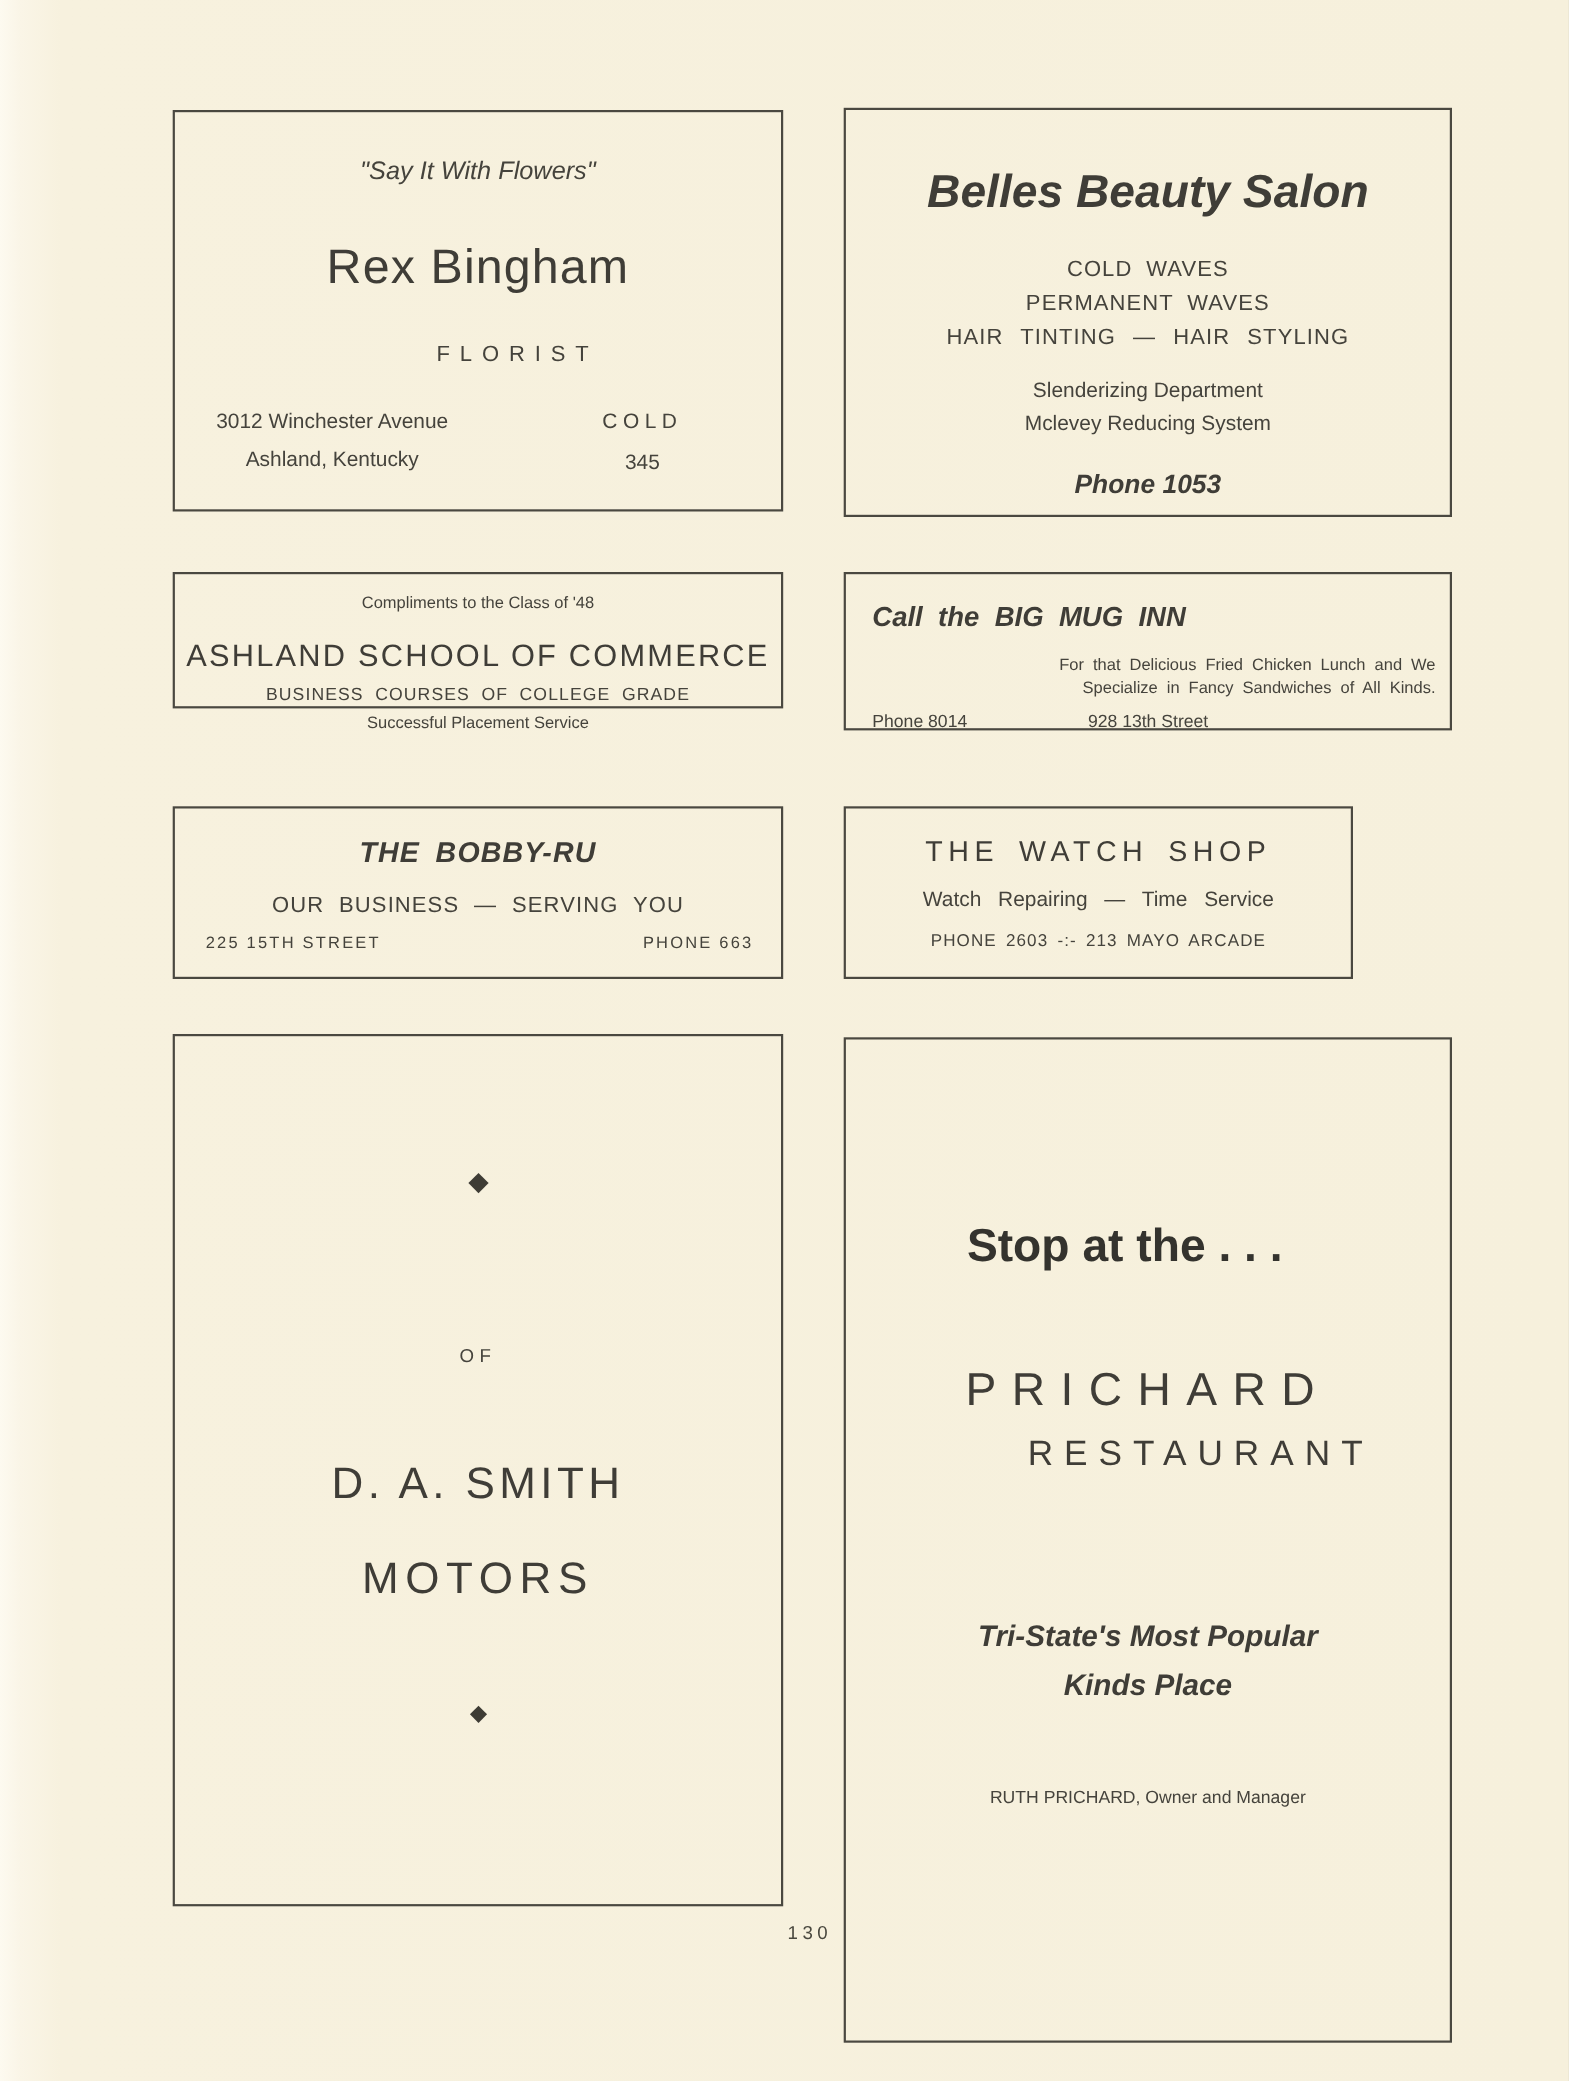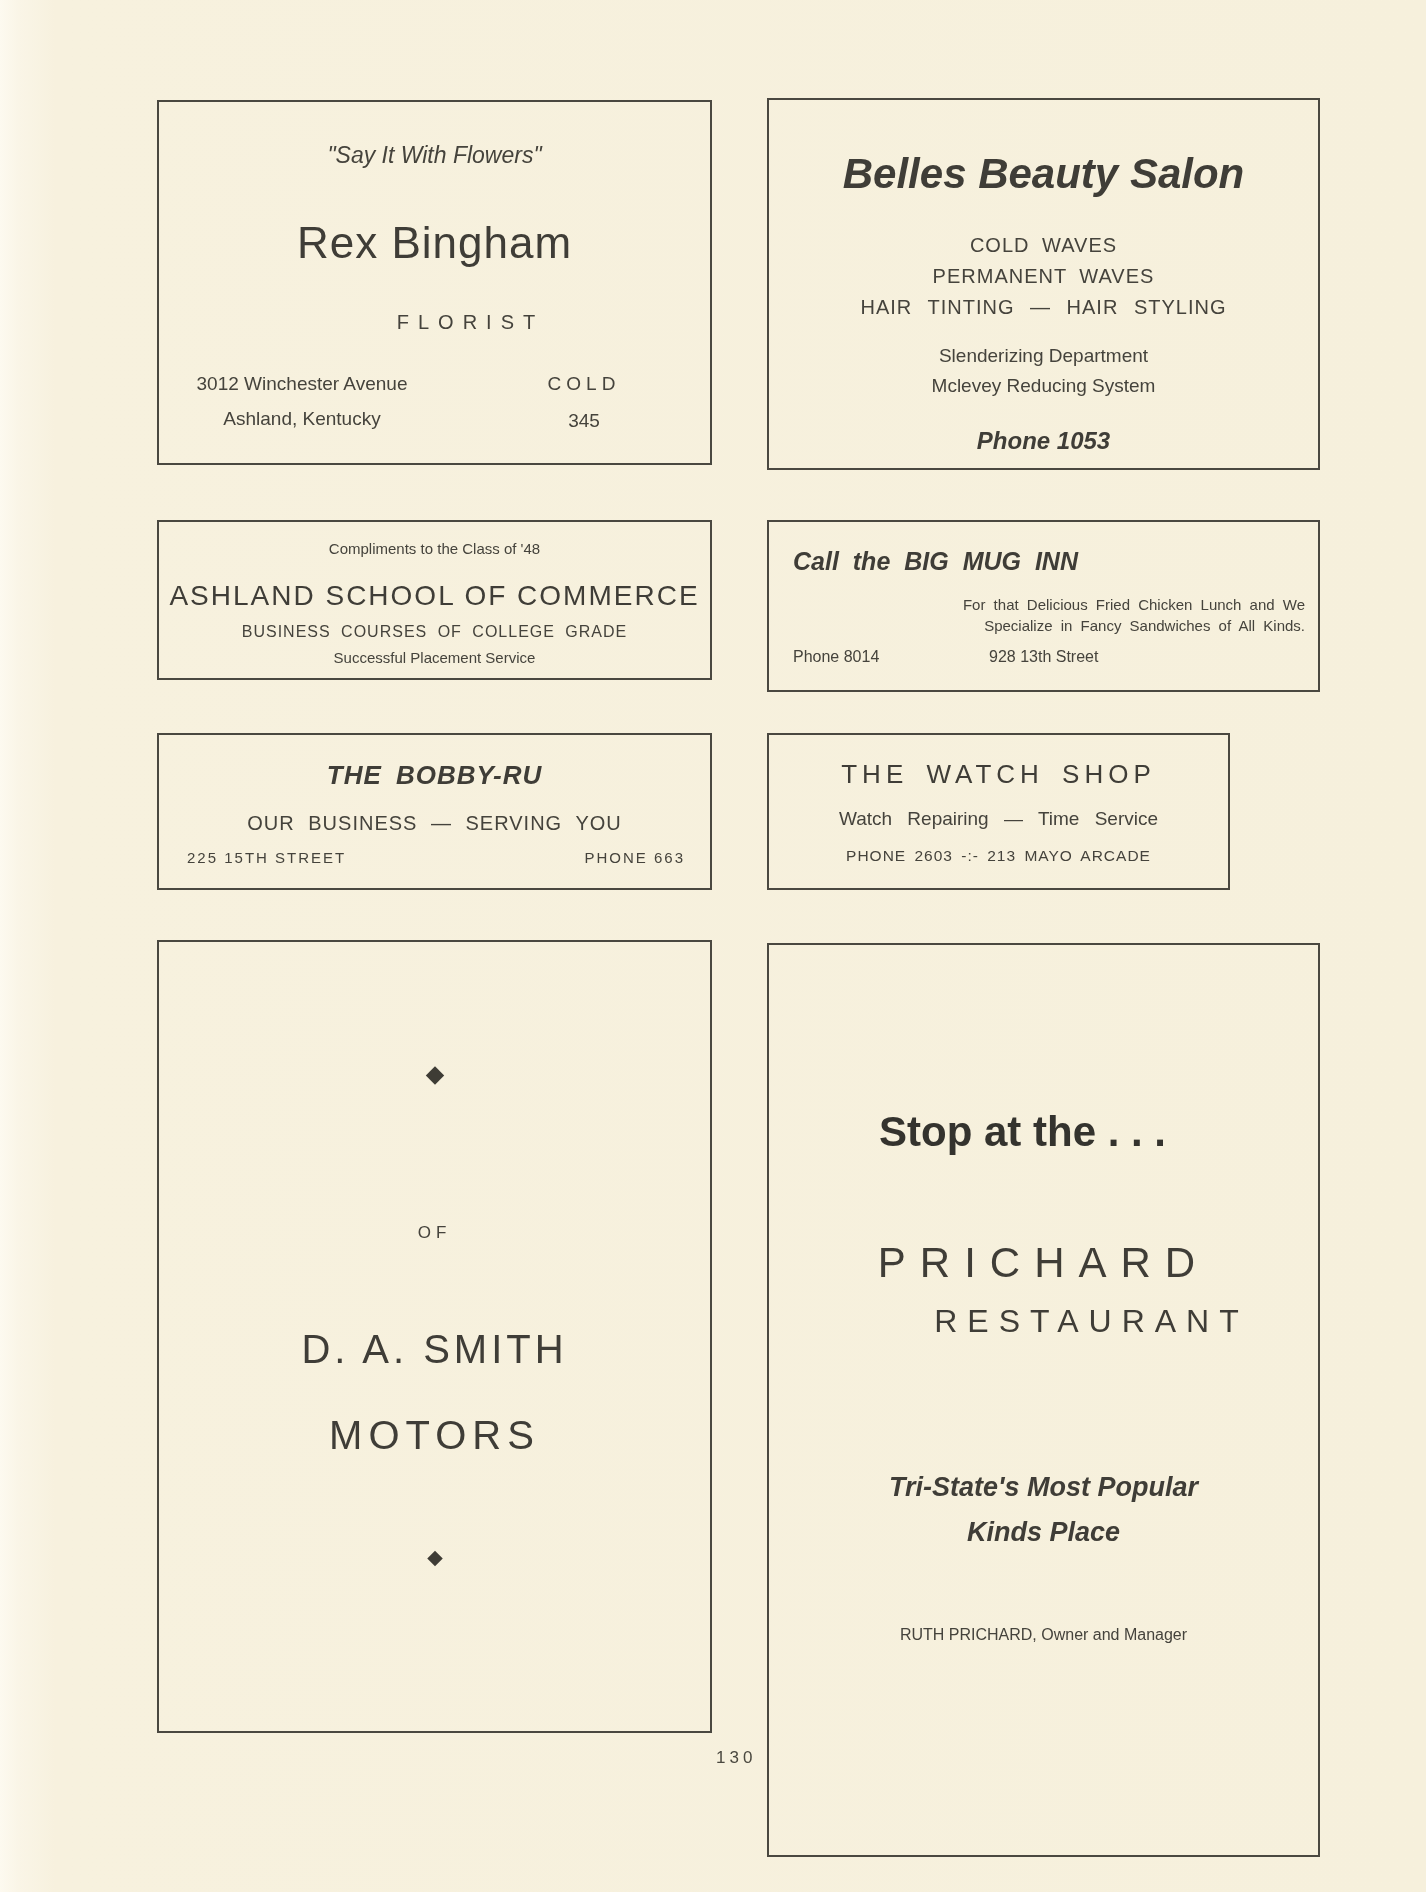--- a/index.html
+++ b/index.html
@@ -45,28 +45,28 @@
   <div class="ad" style="left:767px;top:98px;width:553px;height:372px">
     <div class="c it bd" style="top:50px;font-size:42px;color:#3f3d37;">Belles Beauty Salon</div>
     <div class="c" style="top:134px;font-size:20px;letter-spacing:1px;word-spacing:6px;">COLD WAVES</div>
     <div class="c" style="top:165px;font-size:20px;letter-spacing:1px;word-spacing:6px;">PERMANENT WAVES</div>
     <div class="c" style="top:196px;font-size:20px;letter-spacing:1px;word-spacing:9px;">HAIR TINTING — HAIR STYLING</div>
     <div class="c" style="top:245px;font-size:19px;">Slenderizing Department</div>
     <div class="c" style="top:275px;font-size:19px;">Mclevey Reducing System</div>
     <div class="c it bd" style="top:327px;font-size:24px;color:#3f3d37;">Phone 1053</div>
   </div>
 
-  <div class="ad" style="left:157px;top:520px;width:555px;height:160px">
+  <div class="ad" style="left:157px;top:520px;width:555px;height:124px">
     <div class="c" style="top:18px;font-size:15px;">Compliments to the Class of '48</div>
     <div class="c" style="top:58px;font-size:28px;letter-spacing:2px;color:#3f3d37;">ASHLAND SCHOOL OF COMMERCE</div>
     <div class="c" style="top:101px;font-size:16px;letter-spacing:1px;word-spacing:5px;">BUSINESS COURSES OF COLLEGE GRADE</div>
     <div class="c" style="top:127px;font-size:15px;">Successful Placement Service</div>
   </div>
 
-  <div class="ad" style="left:767px;top:520px;width:553px;height:172px">
+  <div class="ad" style="left:767px;top:520px;width:553px;height:144px">
     <div class="l it bd" style="left:24px;top:25px;font-size:25px;word-spacing:7px;color:#3f3d37;">Call the BIG MUG INN</div>
     <div class="r" style="right:13px;top:74px;font-size:15px;word-spacing:4px;">For that Delicious Fried Chicken Lunch and We</div>
     <div class="r" style="right:13px;top:95px;font-size:15px;word-spacing:4px;">Specialize in Fancy Sandwiches of All Kinds.</div>
     <div class="l" style="left:24px;top:126px;font-size:16px;">Phone 8014</div>
     <div class="l" style="left:220px;top:126px;font-size:16px;">928 13th Street</div>
   </div>
 
   <div class="ad" style="left:157px;top:733px;width:555px;height:157px">
     <div class="c it bd" style="top:26px;font-size:26px;letter-spacing:1px;word-spacing:6px;color:#3f3d37;">THE BOBBY-RU</div>
     <div class="c" style="top:77px;font-size:20px;letter-spacing:1px;word-spacing:7px;">OUR BUSINESS — SERVING YOU</div>

